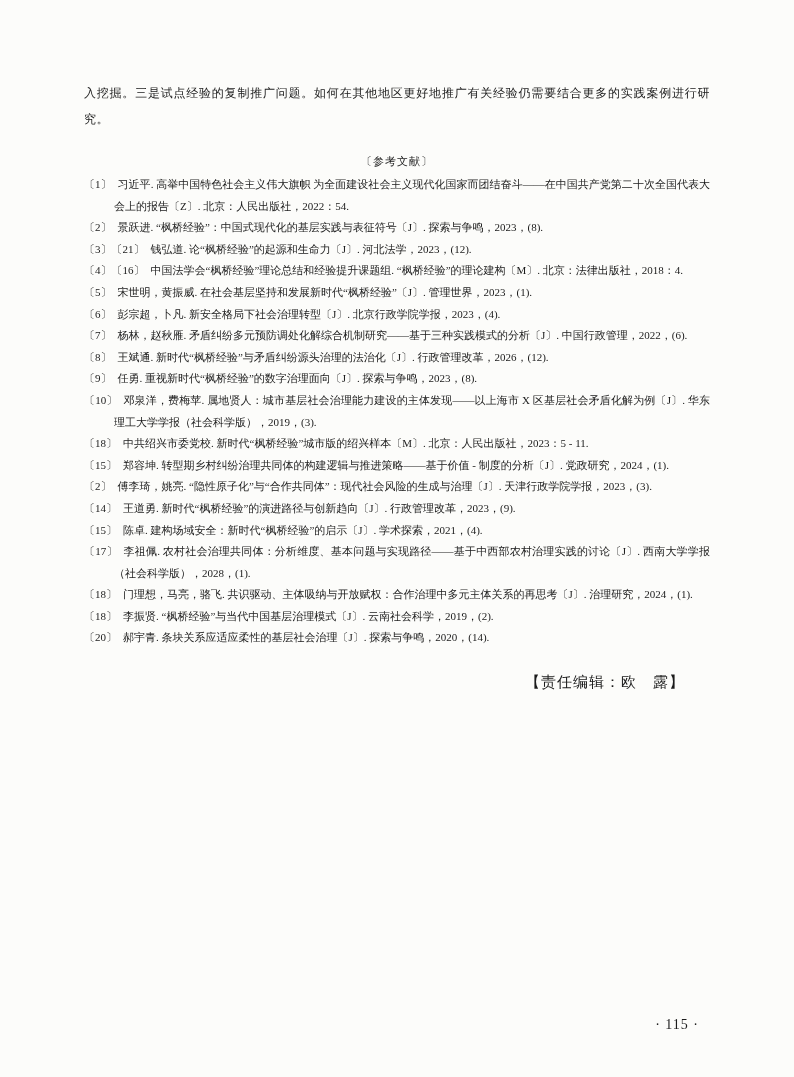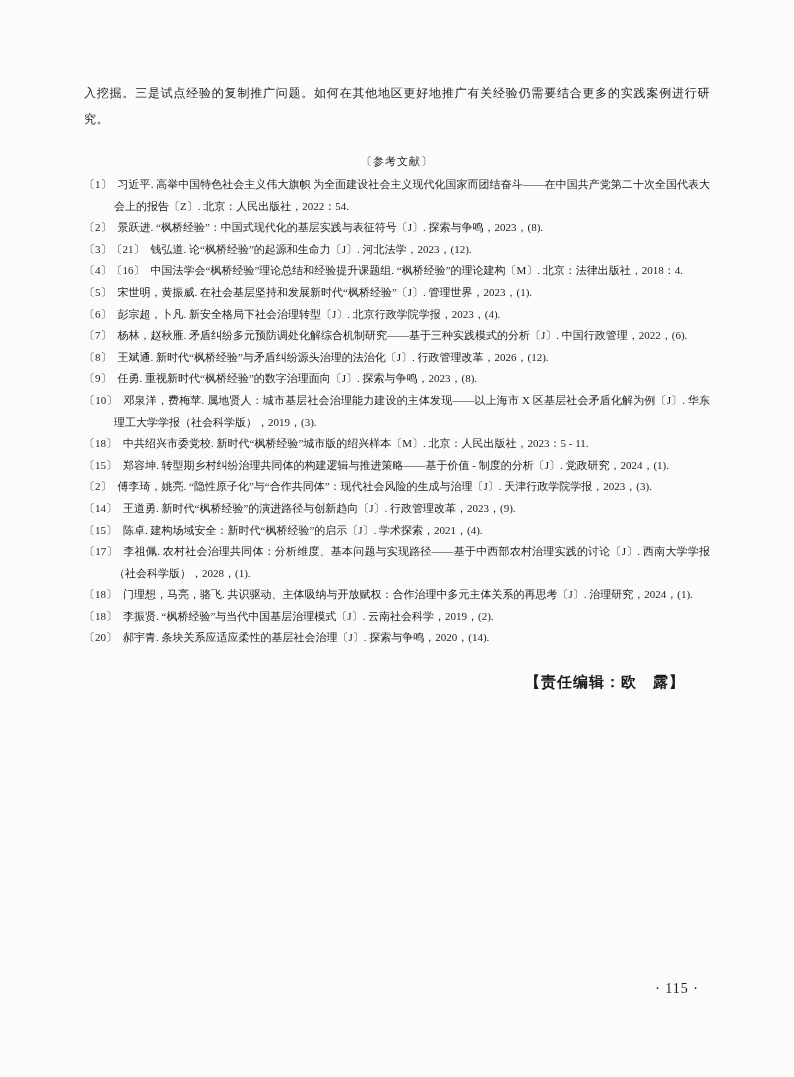--- a/index.html
+++ b/index.html
@@ -45,28 +45,28 @@
     padding-left: 30px;
     text-indent: -30px;
   }
   .ref-label {
     margin-right: 6px;
   }
   .editor-line {
     margin: 24px 25px 0 0;
     text-align: right;
     font-family: "Liberation Sans", "DejaVu Sans", sans-serif;
-    font-weight: bold;
+    font-weight: normal;
     font-size: 15px;
     letter-spacing: 1px;
   }
   .page-number {
     position: absolute;
     right: 95px;
-    bottom: 80px;
+    bottom: 44px;
     margin: 0;
     font-size: 14px;
     letter-spacing: 1px;
   }
 </style>
 </head>
 <body>
 
 <div class="page">
 

